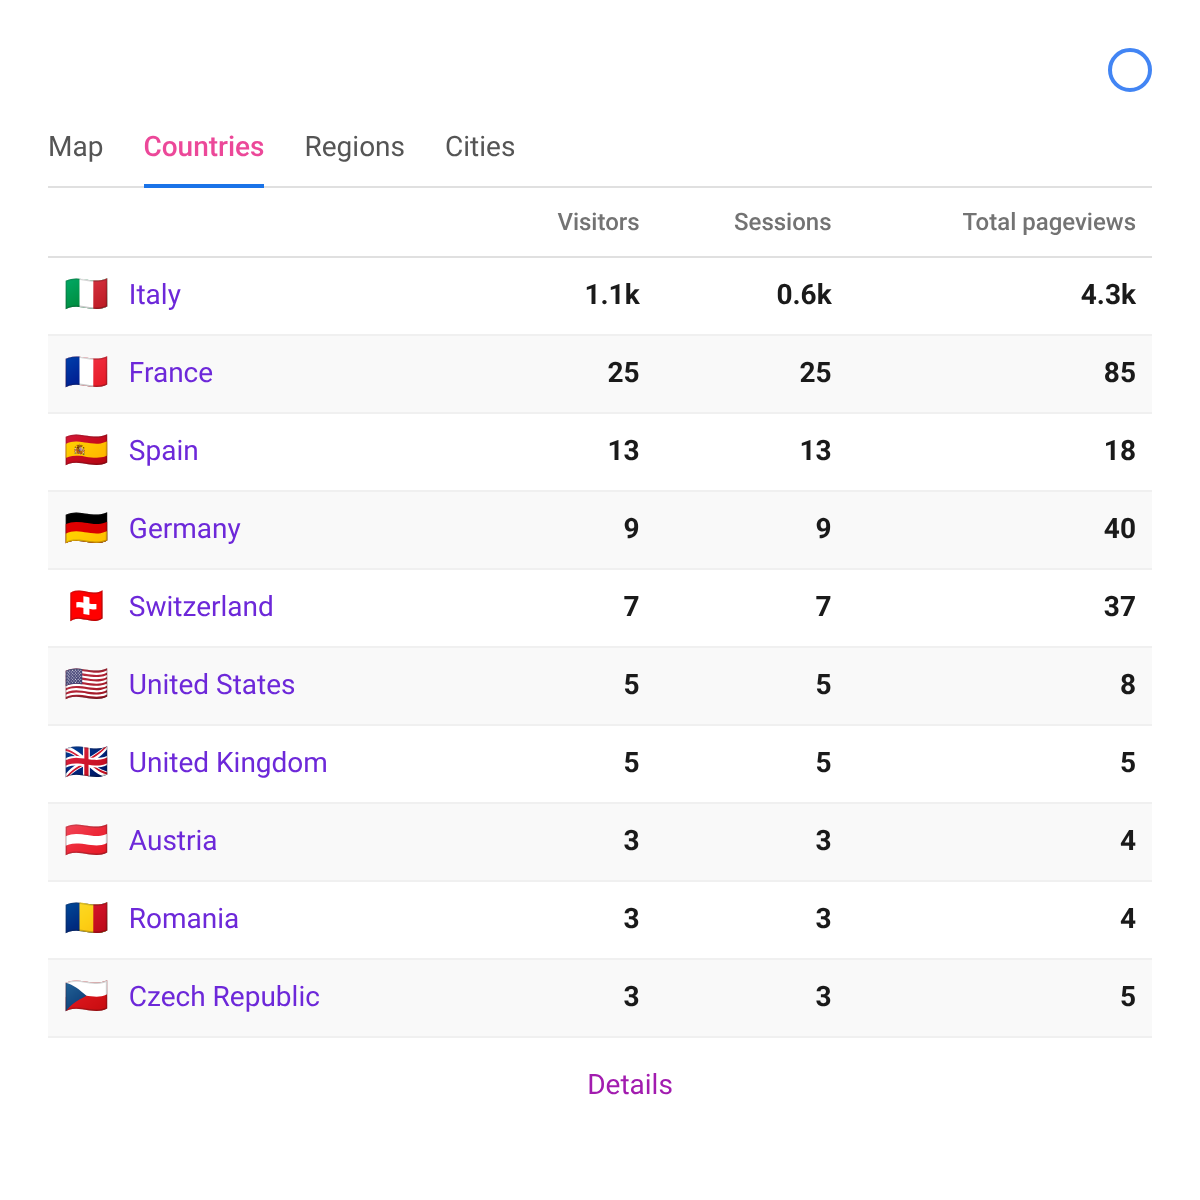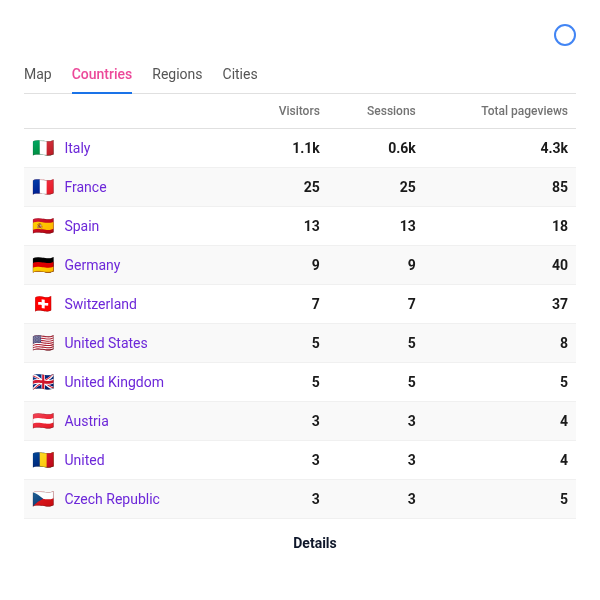--- a/index.html
+++ b/index.html
@@ -110,22 +110,22 @@
       color: #1a1a1a;
     }
     .bold-num {
       font-weight: 700;
     }
     .details-row {
       text-align: center;
       padding: 16px 0 8px 0;
     }
     .details-link {
-      color: #0f172a;
-      font-weight: 700;
+      color: #a21caf;
+      font-weight: 400;
       font-size: 14px;
       text-decoration: none;
       cursor: pointer;
       margin-left: 30px;
     }
   </style>
 </head>
 <body>
 
 <div class="container">
@@ -238,21 +238,21 @@
       </div>
     </td>
           <td class="num-cell">3</td>
           <td class="num-cell">3</td>
           <td class="num-cell">4</td>
         </tr>
         <tr>
           <td>
       <div class="country-cell">
         <span class="flag">🇷🇴</span>
-        <span class="country-name">United</span>
+        <span class="country-name">Romania</span>
       </div>
     </td>
           <td class="num-cell">3</td>
           <td class="num-cell">3</td>
           <td class="num-cell">4</td>
         </tr>
         <tr>
           <td>
       <div class="country-cell">
         <span class="flag">🇨🇿</span>

